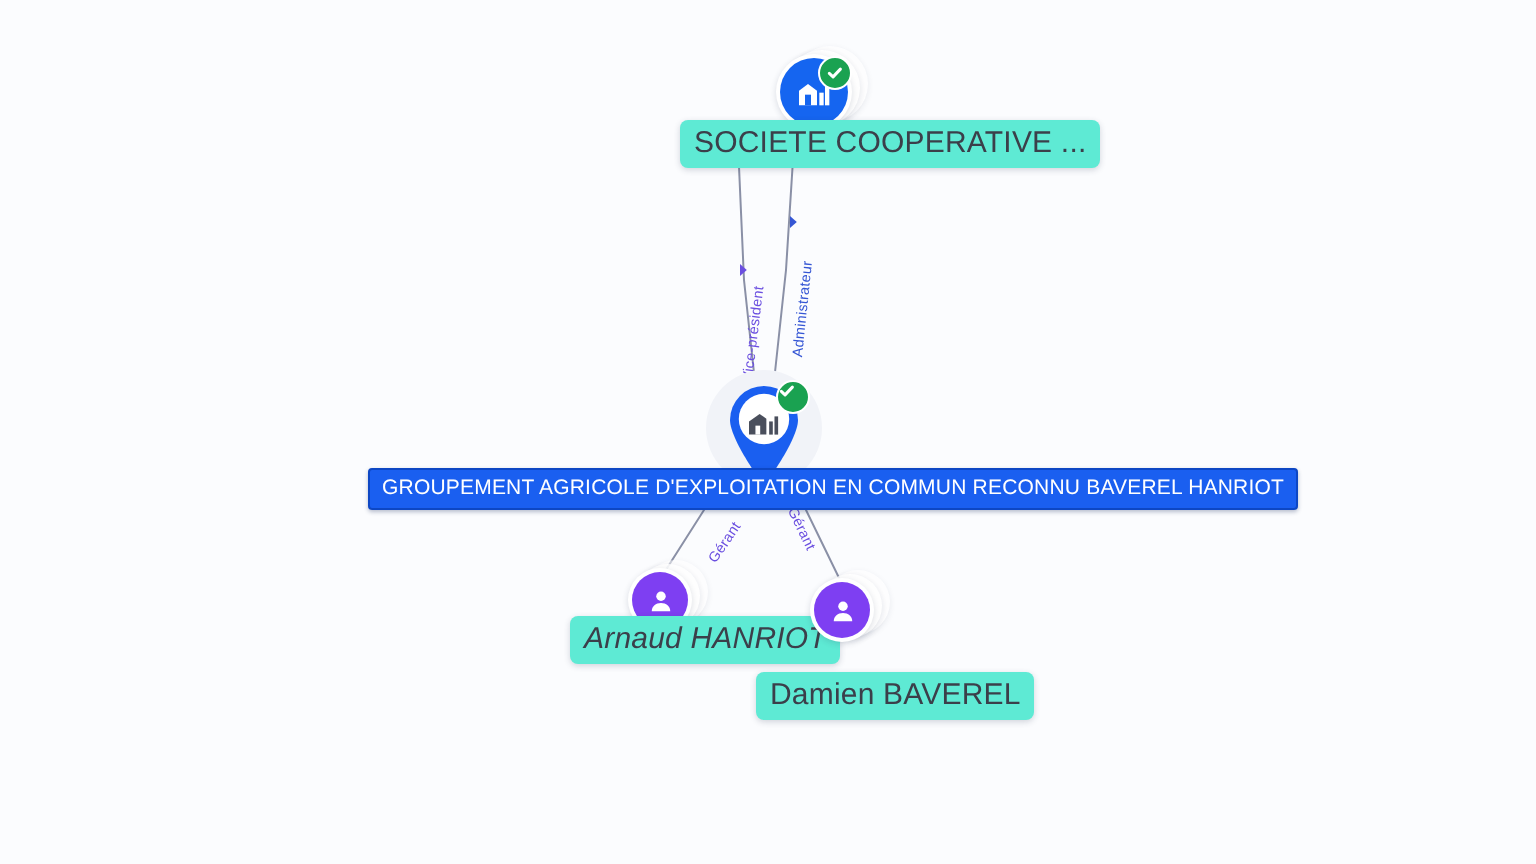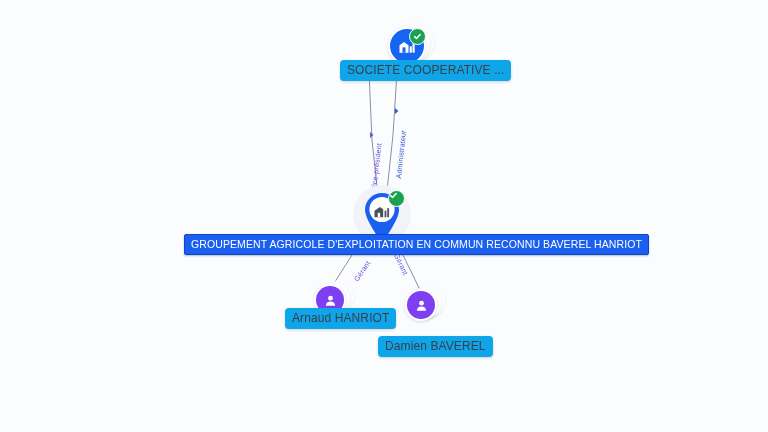--- a/index.html
+++ b/index.html
@@ -34,23 +34,23 @@
   .pin{position:relative;width:44px;height:54px;}
   .pin-halo{position:absolute;left:-7px;top:-5px;width:58px;height:58px;
     border-radius:50%;background:#f1f3f8;}
   .pin svg{position:absolute;left:0;top:0;}
 
   
   .person-disc{width:28px;height:28px;border-radius:50%;background:#7e3ff2;
     display:flex;align-items:center;justify-content:center;}
 
   
-  .chip{position:absolute;white-space:nowrap;background:#0ea5e9;
+  .chip{position:absolute;white-space:nowrap;background:#5eead4;
     border-radius:4px;padding:3px 7px 4px 7px;
-    font-size:12px;color:#3b3f4a;letter-spacing:.1px;
+    font-size:15px;color:#3b3f4a;letter-spacing:.1px;
     box-shadow:0 1px 3px rgba(40,50,80,.20);}
   .chip.selected{background:#1a5ff0;color:#ffffff;
     border:1px solid #0d47c4;border-radius:2px;
     box-shadow:0 1px 2px rgba(20,40,90,.30);
     font-size:10.5px;padding:3px 6px 4px 6px;}
 
   
   .elabel{position:absolute;white-space:nowrap;font-size:7.2px;
     letter-spacing:.15px;transform-origin:0 0;}
   .elabel.purple{color:#6b4fe0;}
@@ -144,21 +144,21 @@
 
     <div class="icon-round" style="left:316px;top:286px;width:28px;height:28px;">
       <div class="person-disc">
         <svg width="15" height="15" viewBox="0 0 24 24" aria-hidden="true">
           <circle cx="12" cy="8.2" r="3.8" fill="#ffffff"></circle>
           <path d="M4.6 20.2c0-4.1 3.3-6.6 7.4-6.6s7.4 2.5 7.4 6.6z" fill="#ffffff"></path>
         </svg>
       </div>
     </div>
 
-    <div class="chip" style="left:285px;top:308px;">Arnaud HANRIOT</div>
+    <div class="chip" style="left:285px;top:308px;font-style:italic;">Arnaud HANRIOT</div>
   </div>
 
   <div class="node" style="left:0;top:0;">
     <div class="stack" style="left:413px;top:285px;width:32px;height:32px;opacity:.55;"></div>
     <div class="stack" style="left:409px;top:287px;width:32px;height:32px;opacity:.78;"></div>
     <div class="stack" style="left:405px;top:289px;width:32px;height:32px;"></div>
 
     <div class="icon-round" style="left:407px;top:291px;width:28px;height:28px;">
       <div class="person-disc">
         <svg width="15" height="15" viewBox="0 0 24 24" aria-hidden="true">

